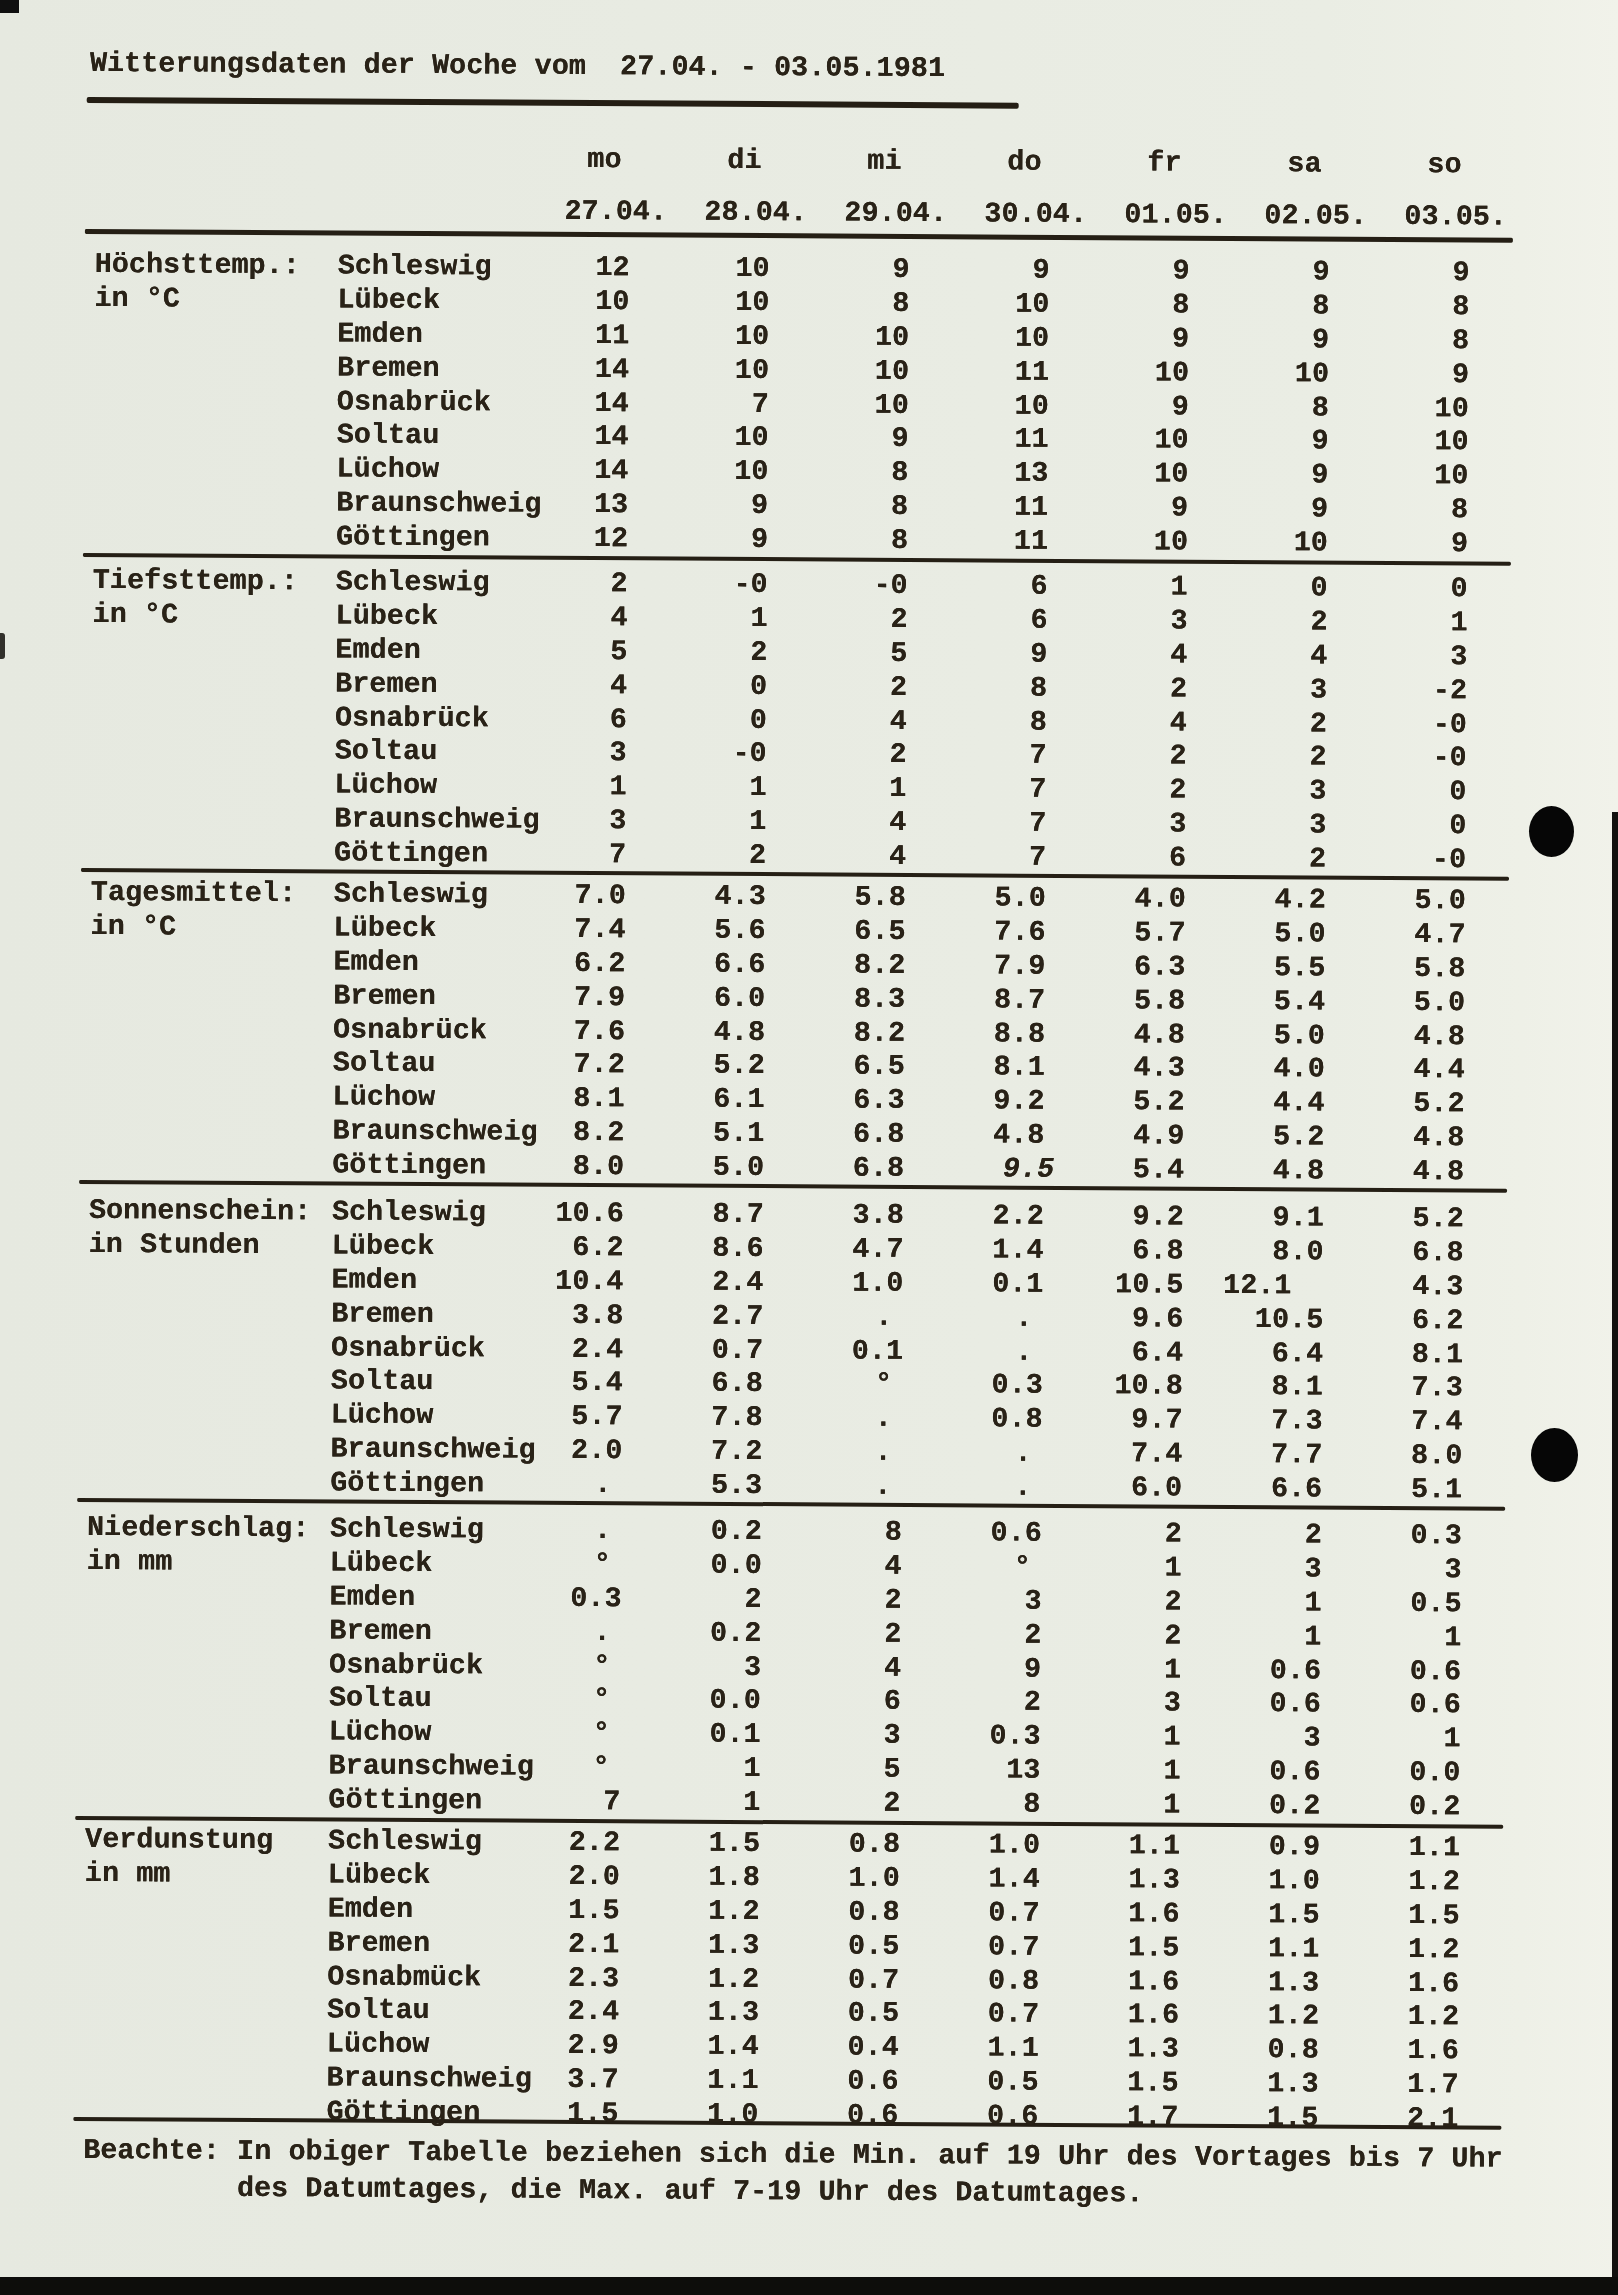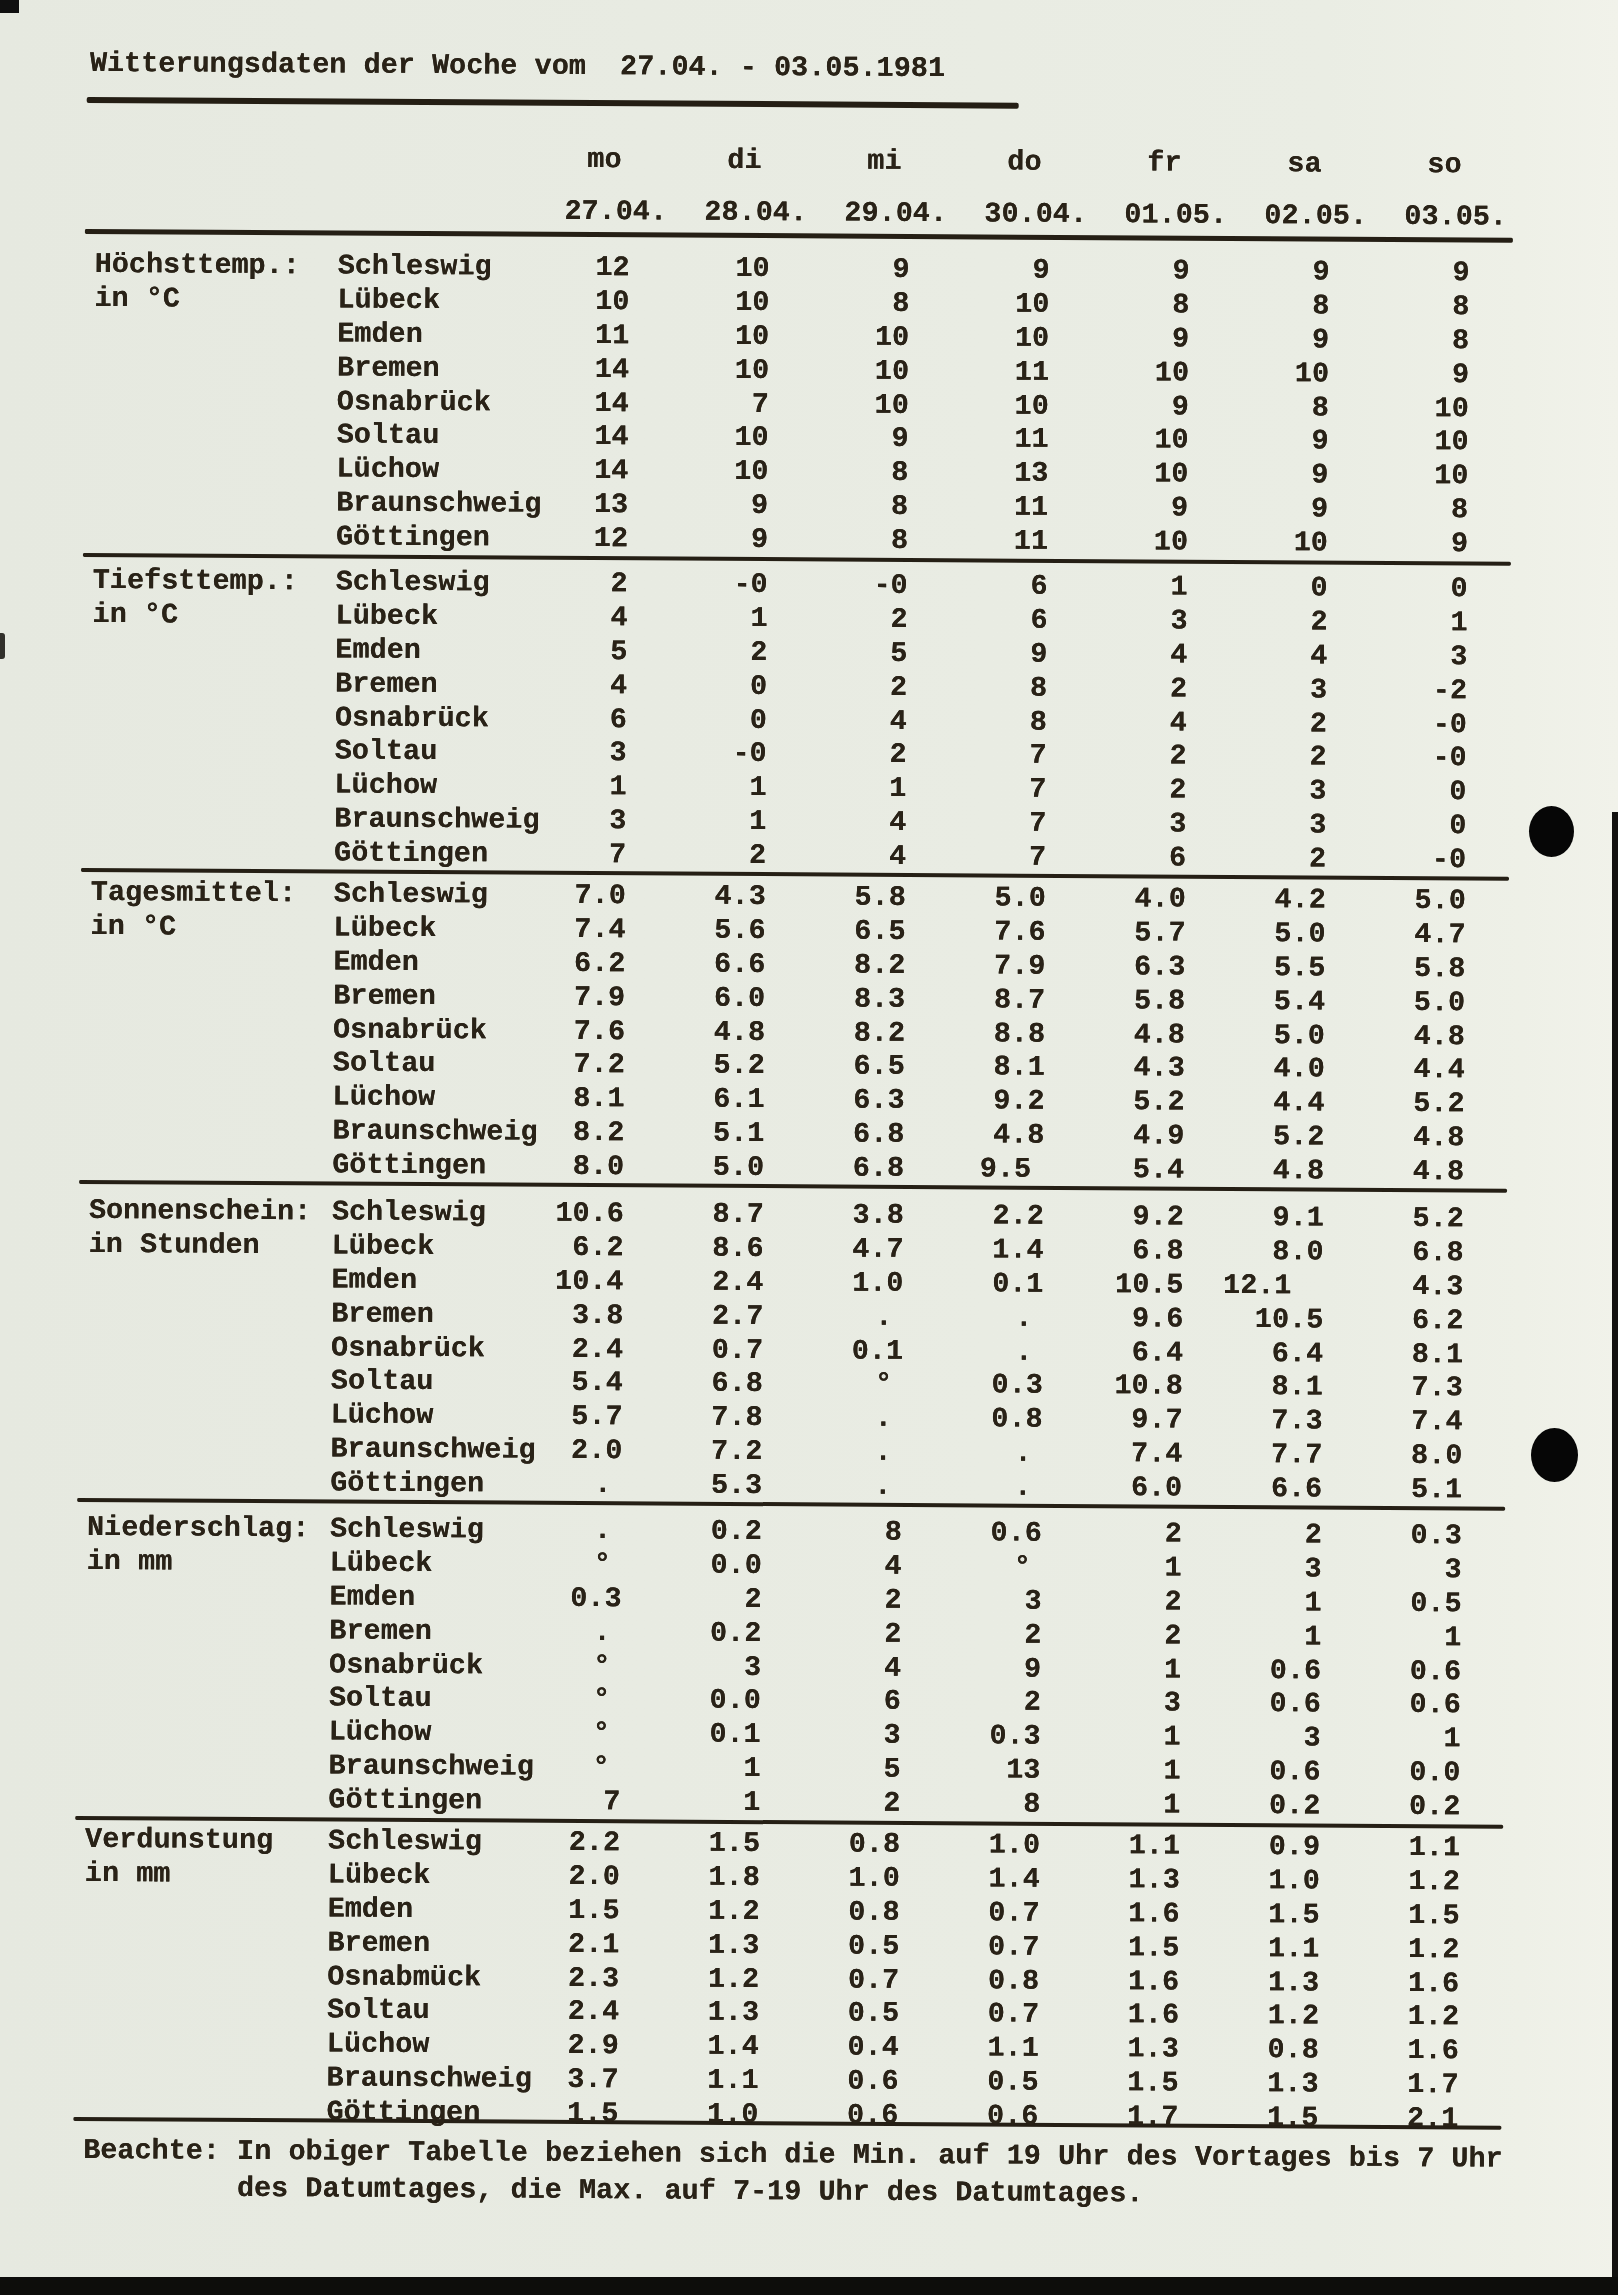--- a/index.html
+++ b/index.html
@@ -348,21 +348,21 @@
           <div class="t v" style="left: 815px;">4.8</div>
           <div class="t v" style="left: 955px;">4.9</div>
           <div class="t v" style="left: 1095px;">5.2</div>
           <div class="t v" style="left: 1235px;">4.8</div>
         </div>
         <div class="row" style="top: 271px;">
           <div class="t city">Göttingen</div>
           <div class="t v" style="left: 395px;">8.0</div>
           <div class="t v" style="left: 535px;">5.0</div>
           <div class="t v" style="left: 675px;">6.8</div>
-          <div class="t v" style="left: 802px;">9.5</div>
+          <div class="t v" style="left: 825px; font-style: italic;">9.5</div>
           <div class="t v" style="left: 955px;">5.4</div>
           <div class="t v" style="left: 1095px;">4.8</div>
           <div class="t v" style="left: 1235px;">4.8</div>
         </div>
       </div>
       <div class="section" style="top: 1194px;">
         <div class="t label1">Sonnenschein:</div>
         <div class="t label2">in Stunden</div>
         <div class="row" style="top: 0px;">
           <div class="t city">Schleswig</div>

